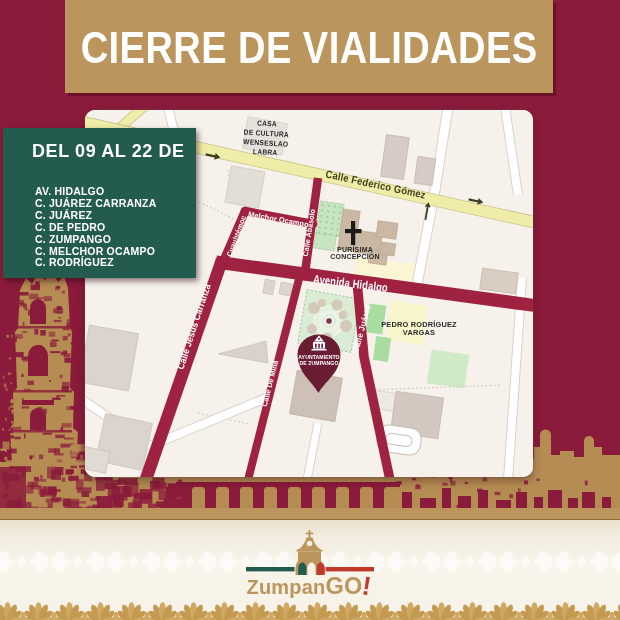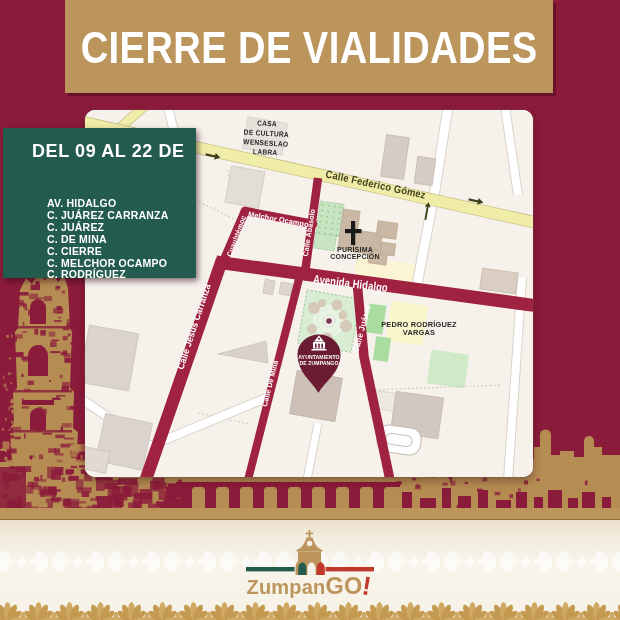--- a/index.html
+++ b/index.html
@@ -11,21 +11,21 @@
     box-shadow:3px 3px 0 rgba(80,8,30,.55);
     display:flex;align-items:center;justify-content:center;padding-top:3px;box-sizing:border-box;}
   #titlebox span{color:#fff;font-weight:bold;font-size:44px;letter-spacing:.5px;
     transform:scaleX(.865);white-space:nowrap;}
   #greenbox{left:3px;top:128px;width:193px;height:150px;background:#235B4E;
     box-shadow:2px 3px 6px rgba(40,5,18,.55);color:#fff;}
   #greenbox .t1{position:absolute;left:29px;top:13px;font-weight:bold;font-size:18px;
      letter-spacing:.6px;transform:scaleX(1);transform-origin:left;white-space:nowrap;}
   #greenbox .t2{position:absolute;left:34px;top:29.5px;font-weight:bold;font-size:21px;letter-spacing:1.3px;
      transform:scaleX(1);transform-origin:left;white-space:nowrap;}
-  #greenbox ul{position:absolute;left:32px;top:58px;margin:12px;padding:0;list-style:none;
+  #greenbox ul{position:absolute;left:32px;top:58px;margin:0;padding:0;list-style:none;
      font-weight:bold;font-size:10.5px;line-height:11.9px;letter-spacing:.2px;white-space:nowrap;}
   #mapbox{left:85px;top:110px;width:448px;height:367px;background:#F6F1EB;
      border-radius:10px;overflow:hidden;box-shadow:0 0 0 1px rgba(120,90,70,.25), 0 4px 8px rgba(40,5,15,.35);}
 </style>
 </head>
 <body>
 <div id="page">
 
   <svg class="abs" style="left:0;top:268px;" width="95" height="248" viewBox="0 0 95 248">
       <path d="M20,22 L26,10 L32,16 L38,6 L45,12 L52,4 L58,14 L64,8 L68,20 L70,60 L72,64 L70,120 L74,124 L73,160 L78,164 L76,196 L88,200 L92,230 L95,234 L95,248 L0,248 L0,236 L4,230 L8,200 L12,196 L10,160 L14,156 L13,124 L17,120 L15,64 L18,60 Z" fill="#B58C52"></path>
@@ -1356,20 +1356,20 @@
         </g>
       </svg>
   </div>
 
   <div id="greenbox" class="abs">
     <div class="t1" style="position:absolute;text-align:center;">DEL 09 AL 22 DE</div>
     <ul>
       <li>AV. HIDALGO</li>
       <li>C. JUÁREZ CARRANZA</li>
       <li>C. JUÁREZ</li>
-      <li>C. DE MINA</li>
-      <li>C. CIERRE</li>
+      <li>C. DE PEDRO</li>
+      <li>C. ZUMPANGO</li>
       <li>C. MELCHOR OCAMPO</li>
       <li>C. RODRÍGUEZ</li>
     </ul>
   </div>
 
 </div>
 
 </body></html>

